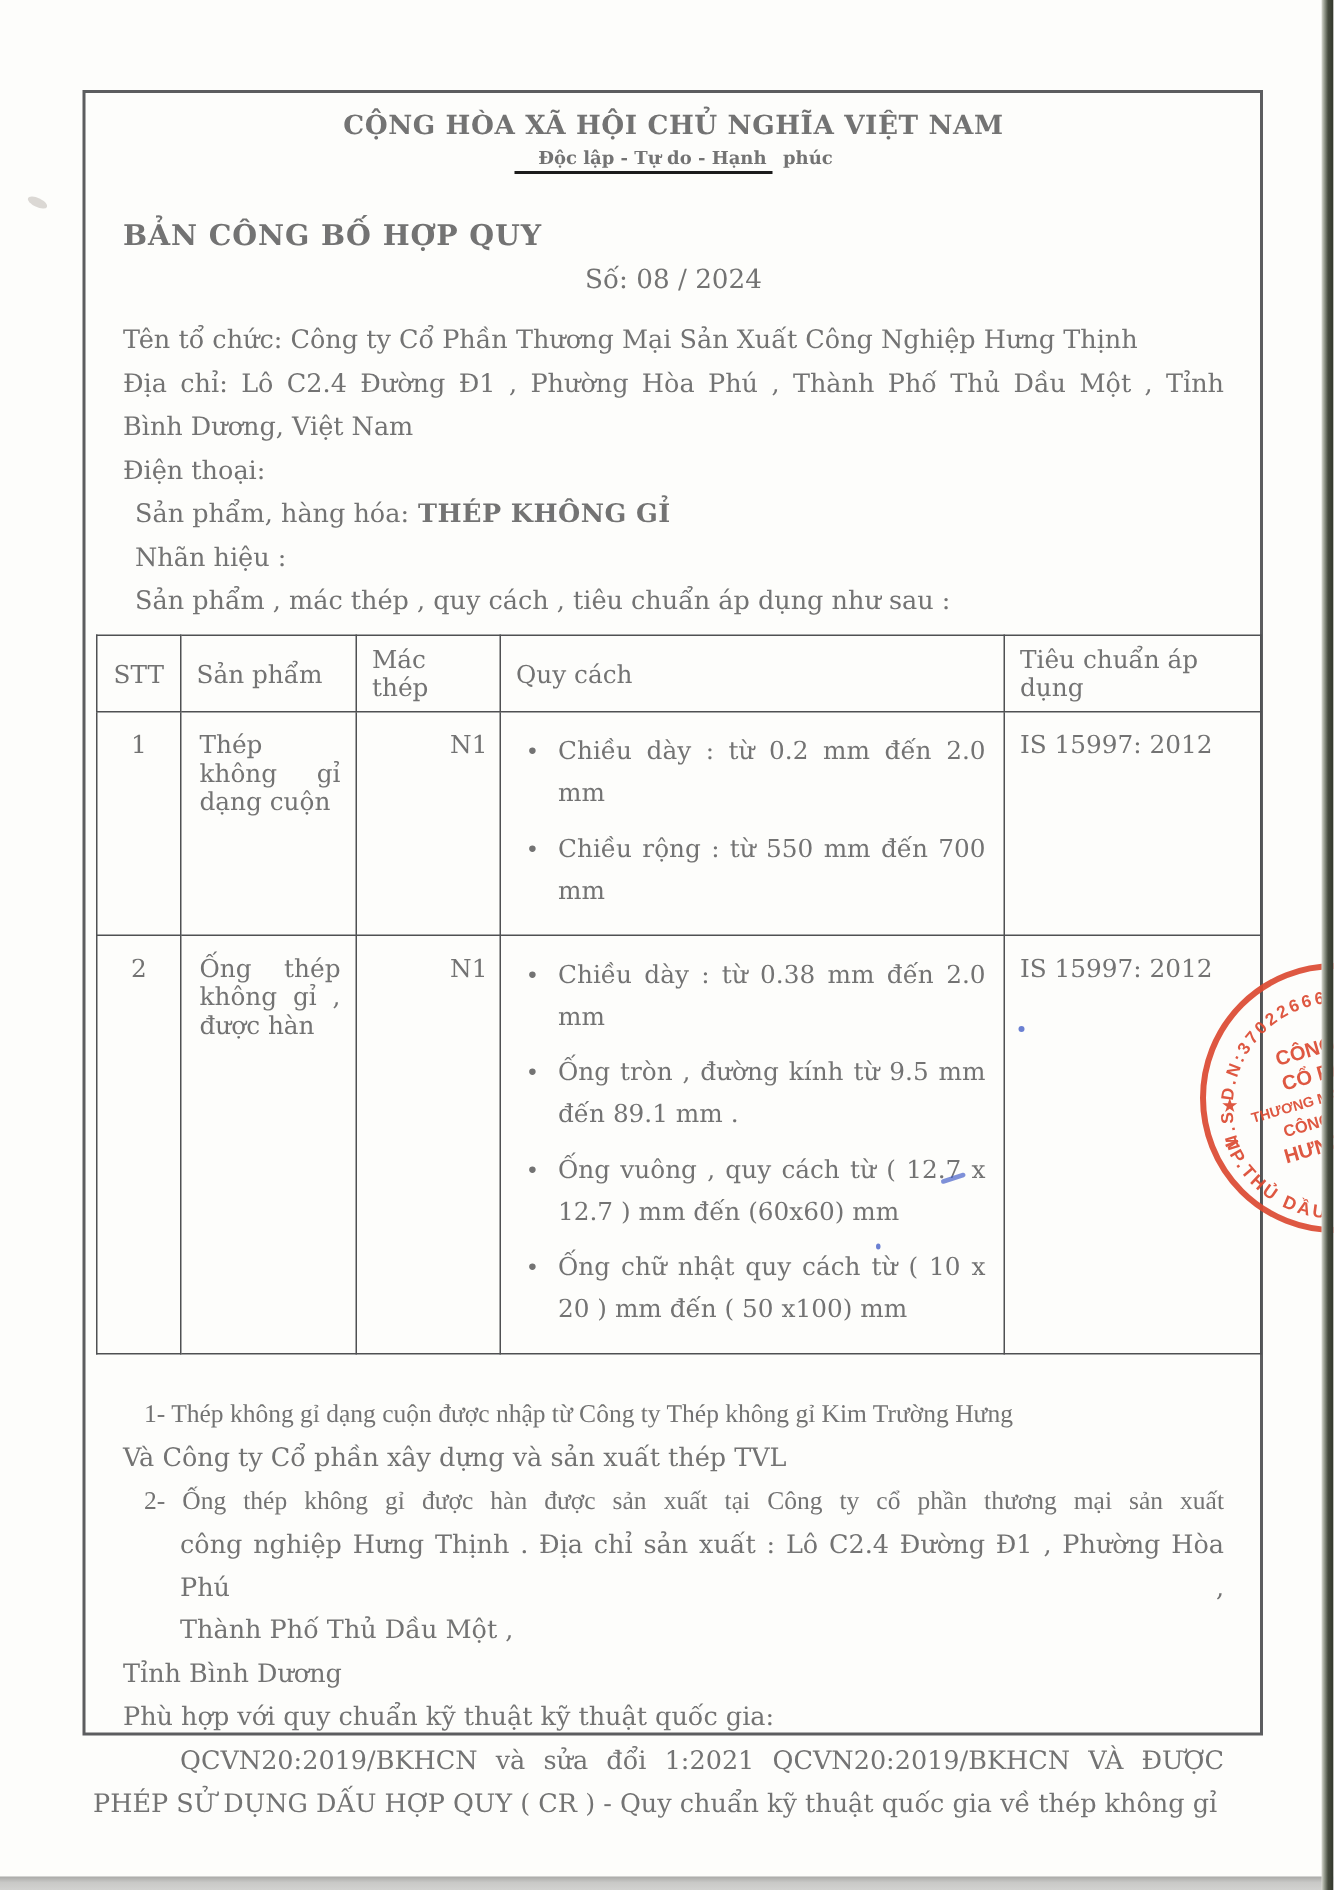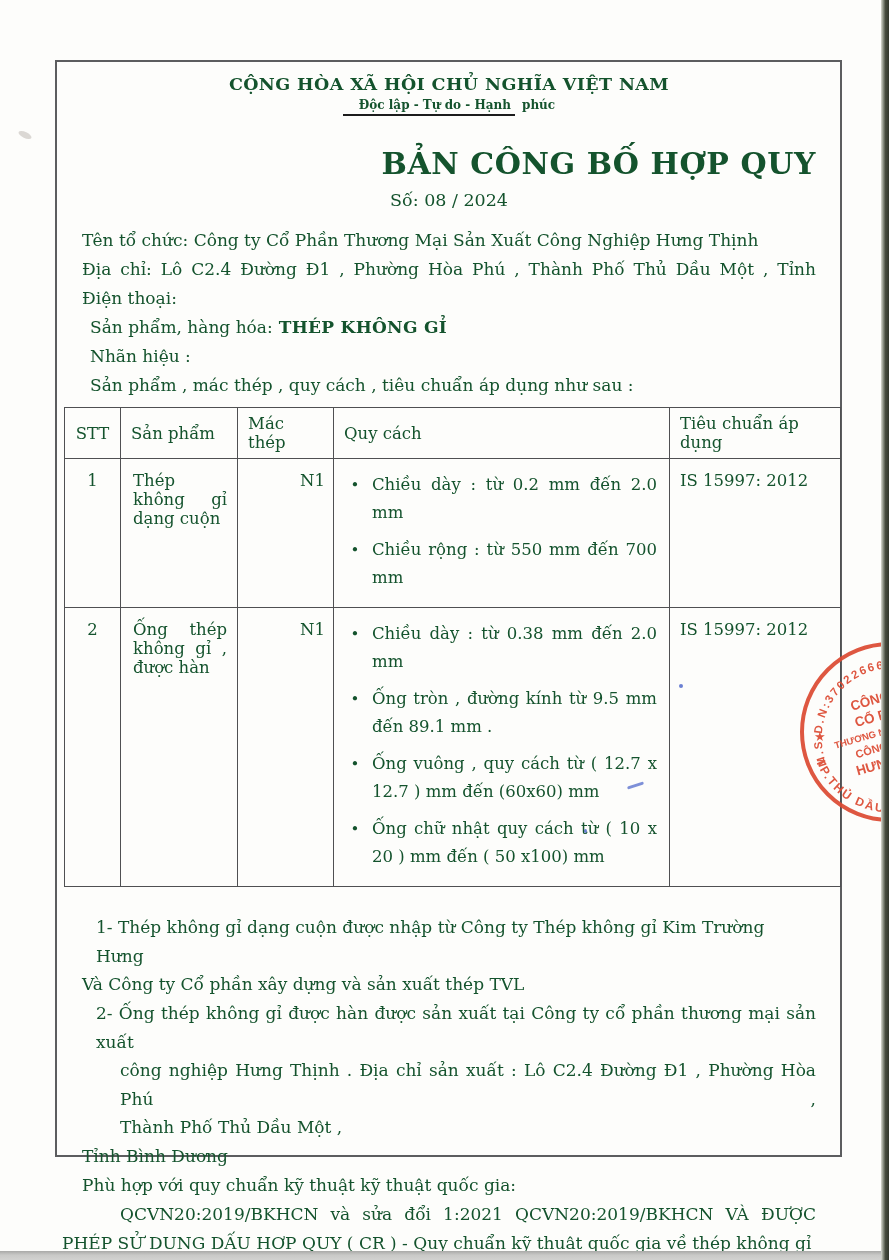--- a/index.html
+++ b/index.html
@@ -4,37 +4,37 @@
 <style>
   html,body{margin:0;padding:0;}
   body{background:#888;}
   .page{
     position:relative;
     width:889px;height:1260px;
     margin:0 auto;
     background:#fdfdfb;
     overflow:hidden;
     font-family:"DejaVu Serif","Liberation Serif",serif;
-    color:#14532d;
+    color:#737373;
   }
   .frame{
     position:absolute;
     left:55px;top:60px;
     width:787px;height:1097px;
     border:2px solid #5c5d5f;
     box-sizing:border-box;
     padding:12px 24px 0 25px;
   }
   
   .nat-header{text-align:center;}
   .country{font-size:17.5px;font-weight:bold;letter-spacing:.4px;}
   .motto{margin-top:4px;font-size:12px;font-weight:bold;}
   .motto-u{display:inline-block;border-bottom:2.5px solid #1c1c1c;padding:0 4px 2px 16px;}
   .motto-t{margin-left:7px;}
-  .doc-title{margin-top:30px;text-align:right;font-size:30px;font-weight:bold;letter-spacing:.6px;}
+  .doc-title{margin-top:30px;text-align:left;font-size:19px;font-weight:bold;letter-spacing:.6px;}
   .doc-number{margin-top:9px;text-align:center;font-size:17.5px;}
   
   .info{margin-top:16px;font-size:17px;line-height:29px;}
   .line{min-height:29px;}
   .jl{text-align:justify;text-align-last:justify;}
   .ind8{padding-left:8px;}
   .prod-strong{font-weight:bold;margin-left:6px;letter-spacing:.3px;}
   
   table.spec-table{
     border-collapse:collapse;
@@ -62,21 +62,21 @@
   td.c-grade{text-align:right;padding-top:12px;}
   td.c-specs{padding:6px 10px 6px 4px;}
   td.c-std{padding:12px 6px 8px 10px;}
   .spec{display:flex;margin:6px 0 9px;}
   .spec .bullet{flex:0 0 34px;text-align:center;font-size:15px;line-height:28px;}
   .spec .spec-text{flex:1;text-align:justify;line-height:28px;padding-right:2px;}
   tr.row-tall td{height:246px;}
   tr.row-short td{height:104px;}
   
   .notes{margin-top:26px;font-size:17px;line-height:28.5px;}
-  .n-ind1{padding-left:14px;}
+  .n-ind1{padding-left:14px;font-family:Liberation Serif, serif;}
   .n-ind2{padding-left:38px;}
   .qcvn2{margin-left:-20px;}
   
   .stamp{position:absolute;left:790px;top:632px;opacity:.92;}
   .stamp text{font-family:"Liberation Sans","DejaVu Sans",sans-serif;font-weight:bold;}
   
   .edge-bottom{
     position:absolute;left:0;bottom:0;width:889px;height:9px;
     background:linear-gradient(180deg,#a9a9a7 0%,#c9c9c7 45%,#d2d2d0 100%);
   }
@@ -105,20 +105,21 @@
         <span class="motto-u">Độc lập - Tự do - Hạnh</span><span class="motto-t">phúc</span>
       </div>
     </div>
 
     <div class="doc-title">BẢN CÔNG BỐ HỢP QUY</div>
     <div class="doc-number">Số: 08 / 2024</div>
 
     <div class="info">
       <div class="line">Tên tổ chức: Công ty Cổ Phần Thương Mại Sản Xuất Công Nghiệp Hưng Thịnh</div>
       <div class="line jl">Địa chỉ: Lô C2.4 Đường Đ1 , Phường Hòa Phú , Thành Phố Thủ Dầu Một , Tỉnh</div>
+      <div class="line">Bình Dương, Việt Nam</div>
       <div class="line">Điện thoại:</div>
       <div class="line ind8">
         <span>Sản phẩm, hàng hóa:</span><span class="prod-strong">THÉP KHÔNG GỈ</span>
       </div>
       <div class="line ind8">Nhãn hiệu :</div>
       <div class="line ind8">Sản phẩm , mác thép , quy cách , tiêu chuẩn áp dụng như sau :</div>
     </div>
 
     <table class="spec-table">
       <colgroup>

